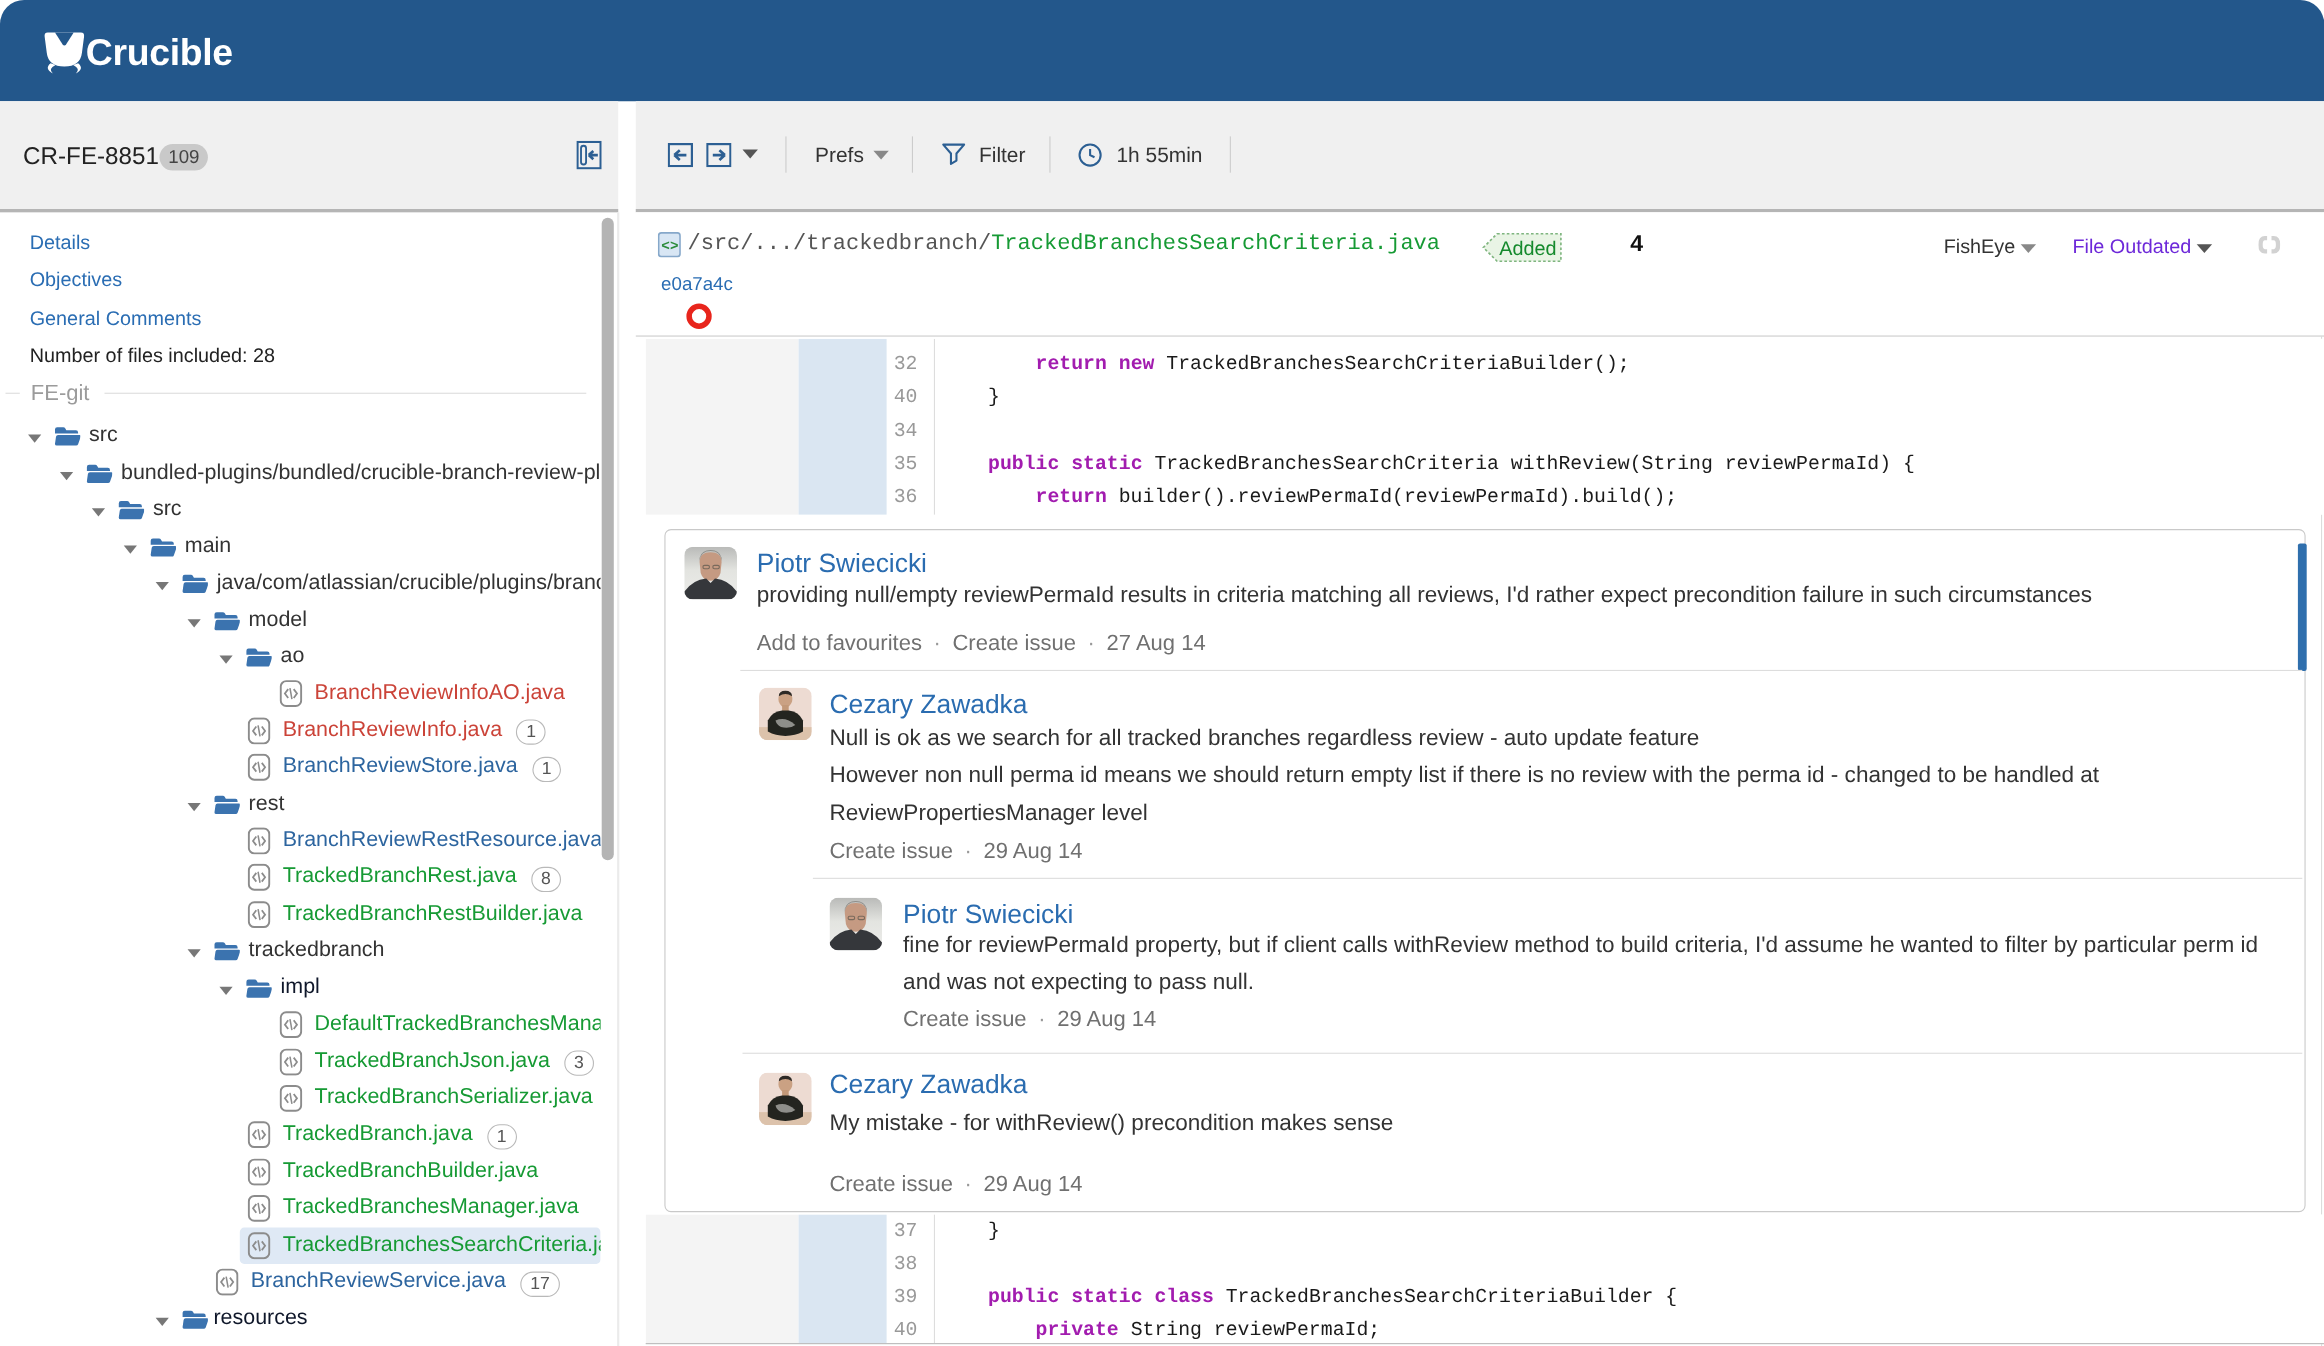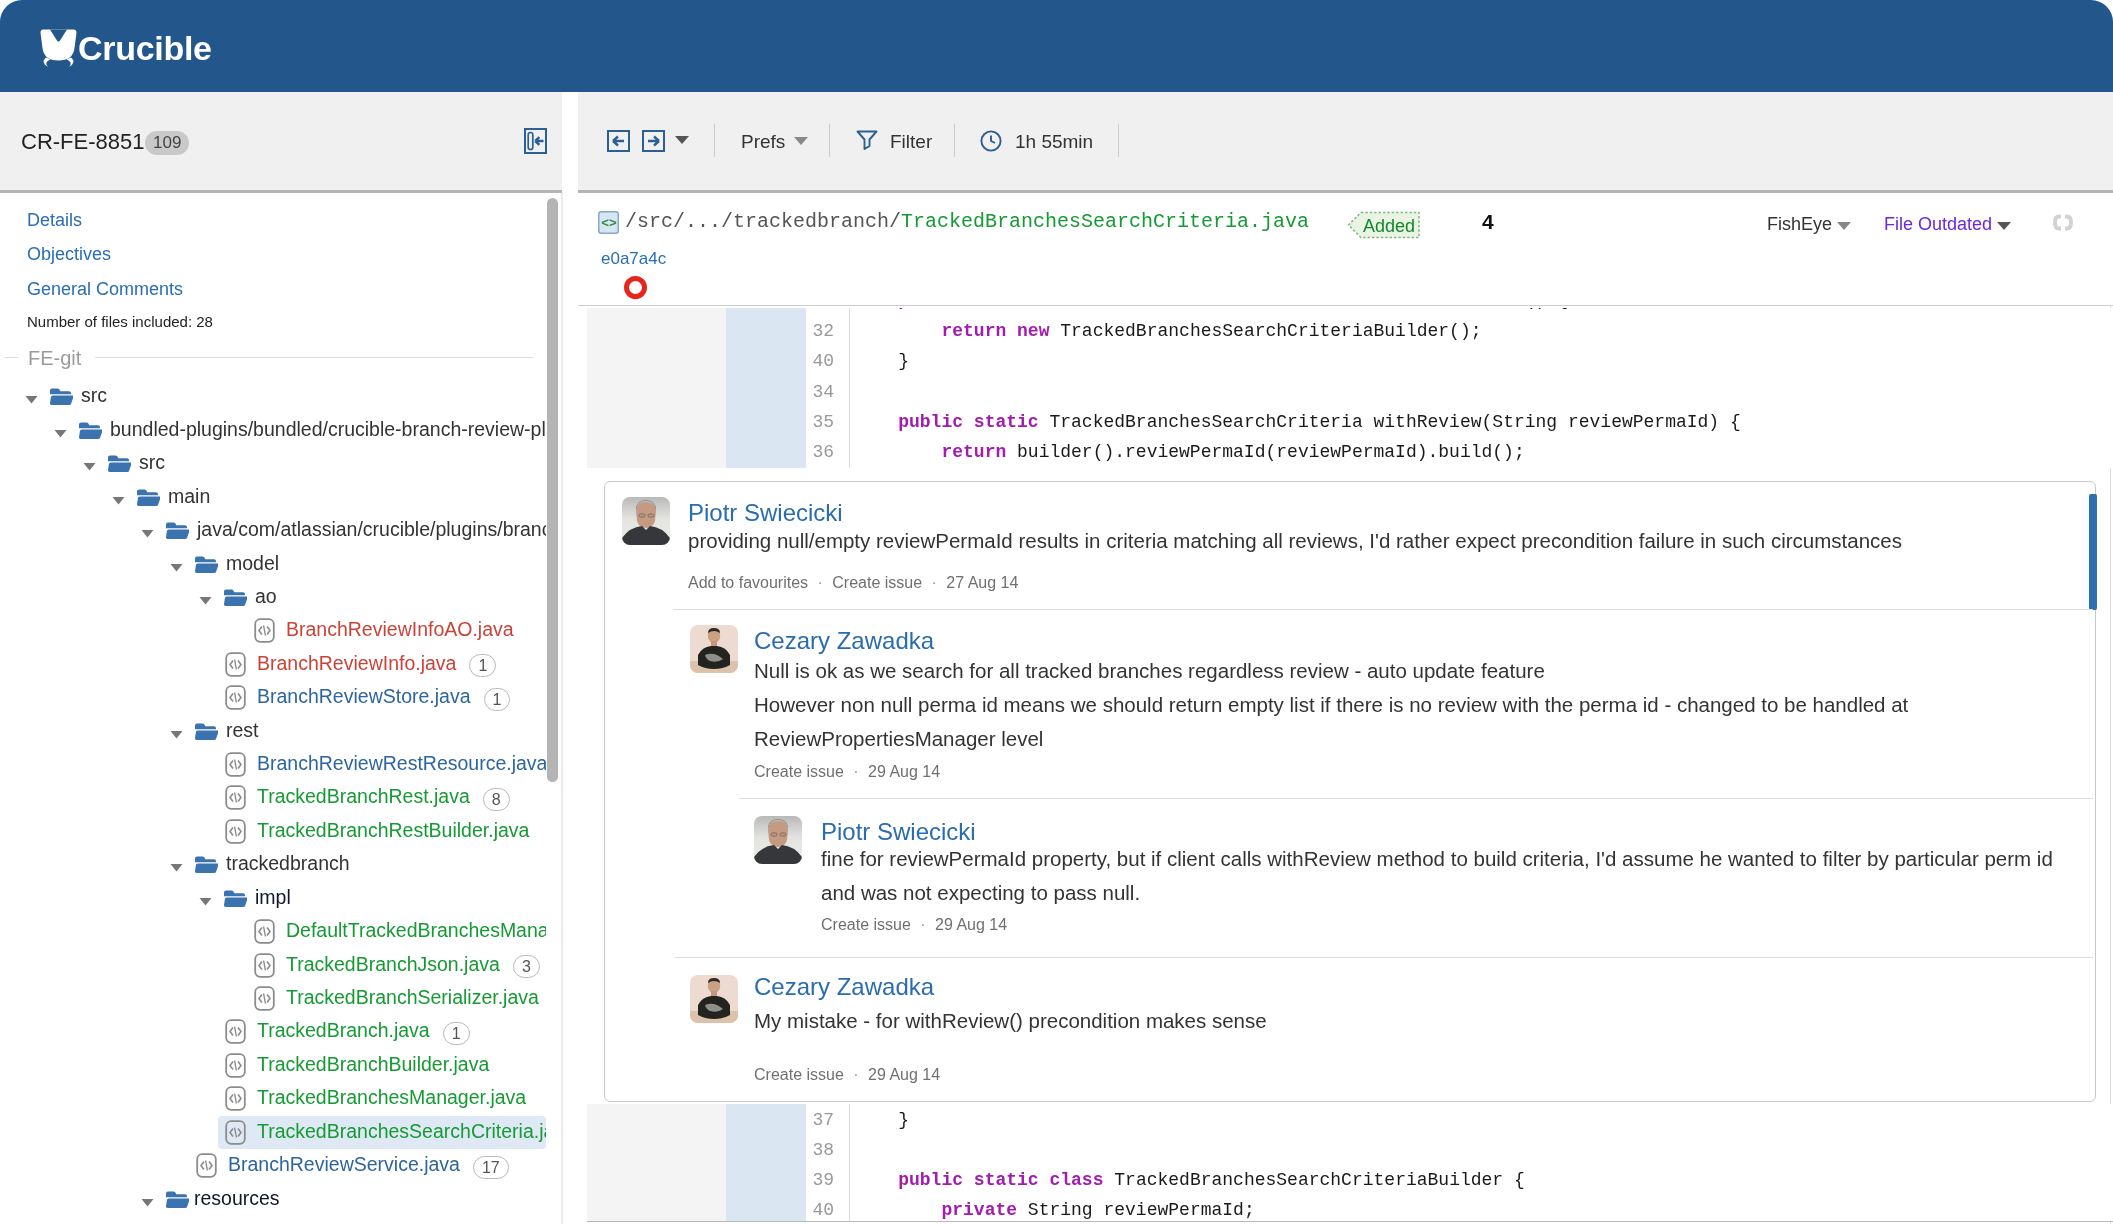--- a/index.html
+++ b/index.html
@@ -17,21 +17,21 @@
 .collico{position:absolute;left:524px;top:128px}
 
 .tbtn1{position:absolute;left:607px;top:130px}
 .tbtn2{position:absolute;left:642px;top:130px}
 .tdiv{position:absolute;top:124px;width:1px;height:33px;background:#ccc}
 .ttxt{position:absolute;top:131px;font-size:19px;color:#333}
 .cardk{display:block;width:0;height:0;border-left:7px solid transparent;border-right:7px solid transparent;border-top:8px solid #555}
 .cargy{display:block;width:0;height:0;border-left:7px solid transparent;border-right:7px solid transparent;border-top:8px solid #888}
 
 .llink{position:absolute;left:27px;font-size:18px;color:#2a6db3}
-.ltxt{position:absolute;left:27px;font-size:15px;color:#222}
+.ltxt{position:absolute;left:27px;font-size:18px;color:#222}
 .fegit{position:absolute;left:28px;top:347px;font-size:20px;color:#9b9b9b}
 .feline{position:absolute;top:357px;height:1px;background:#ddd}
 .tree{position:absolute;left:0;top:0;width:546px;height:1224px;overflow:hidden}
 .trow{position:absolute;left:0;width:546px;height:33px}
 .tc{position:absolute;top:10px}
 .ti{position:absolute}
 .tl{position:absolute;top:4px;font-size:19.5px;white-space:nowrap}
 .sel{position:absolute;top:0;right:0;height:33px;background:#dfe9f5;border-radius:4px}
 .tb{position:relative;display:inline-block;margin-left:13px;top:1.5px;border:1.5px solid #b9b9b9;border-radius:13px;background:#fff;color:#555;font-size:16px;padding:0px 8px;line-height:21px}
 .scrollthumb{position:absolute;left:547px;top:198px;width:11px;height:584px;background:#b4b4b4;border-radius:6px}
@@ -56,21 +56,21 @@
 .crow{position:absolute;left:0;width:1526px;font-family:"Liberation Mono",monospace;font-size:18px;white-space:pre}
 .cnum{position:absolute;left:160px;width:87px;text-align:right;color:#999}
 .ccode{position:absolute;left:268px;color:#1a1a1a}
 .kw{color:#a21caf}
 
 .cbox{position:absolute;left:604px;top:481px;width:1492px;height:621px;border:1.5px solid #c9c9c9;border-radius:6px;background:#fff}
 .bluebar{position:absolute;left:1484px;top:12px;width:8px;height:116px;background:#2f6fad;border-radius:2px}
 .av{position:absolute;width:48px;height:48px;border-radius:8px;overflow:hidden}
 .cname{position:absolute;font-size:24px;font-weight:normal;color:#2a6cb0}
 .ctxt{position:absolute;font-size:20.5px;color:#333}
-.cmeta{position:absolute;font-size:16px;color:#707070}
+.cmeta{position:absolute;font-size:20px;color:#707070}
 .cmeta b{font-weight:normal;color:#999;padding:0 5px}
 .csep{position:absolute;height:1px;background:#ddd}
 </style></head>
 <body>
 <div class="topbar">
     <span class="logo"><svg width="37" height="40" viewBox="0 0 37 40">
         <path d="M3.5 1.5 L33.5 1.5 Q37 1.5 36.4 5.5 L34.5 20 Q33 32.5 18.5 32.5 Q4 32.5 2.5 20 L0.6 5.5 Q0 1.5 3.5 1.5 Z" fill="#fff"></path>
         <path d="M10 1.5 L16.8 12.2 Q18.5 14.6 20.2 12.2 L27 1.5 Z" fill="#23578b"></path>
         <path d="M6 29.5 Q0 34.5 8 38.8 Q3.5 34.5 10.5 31.2 Z" fill="#fff"></path>
         <path d="M31 29.5 Q37 34.5 29 38.8 Q33.5 34.5 26.5 31.2 Z" fill="#fff"></path>

